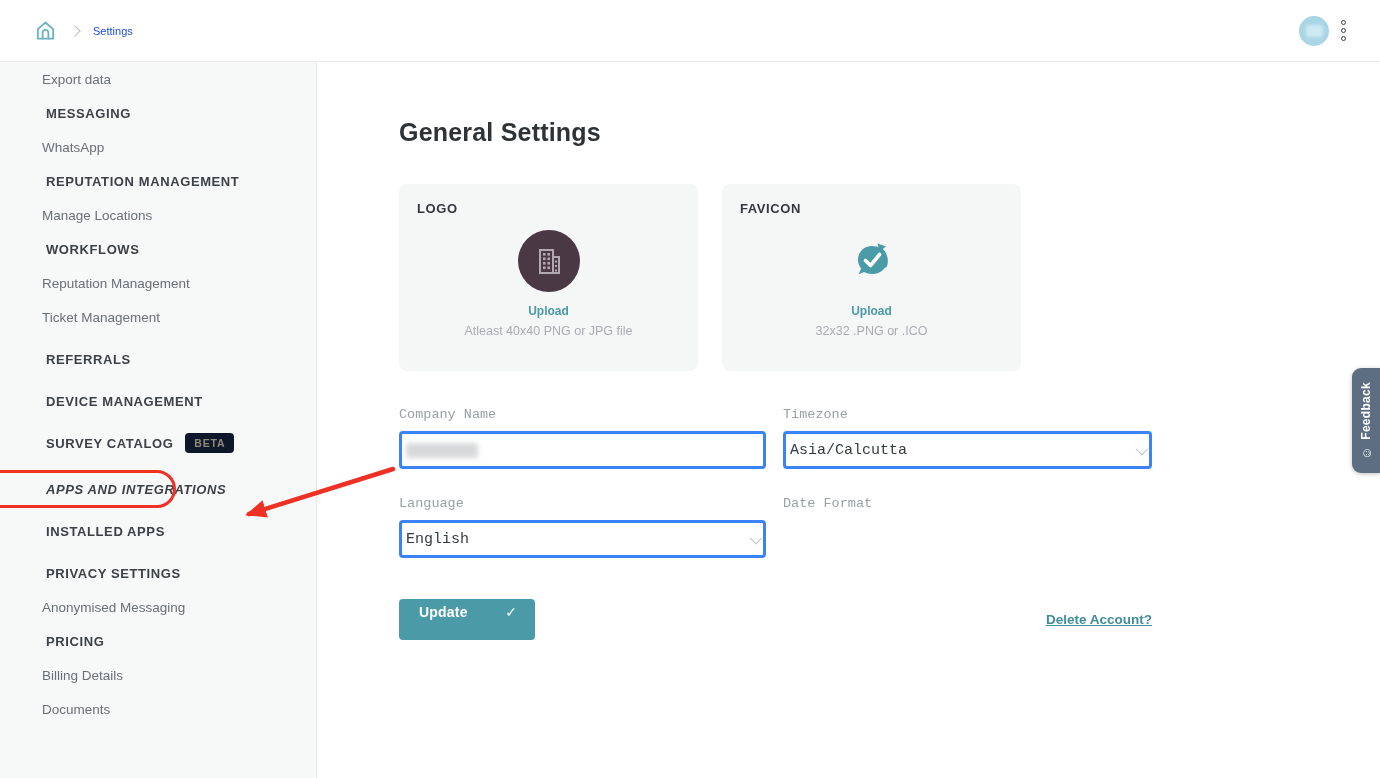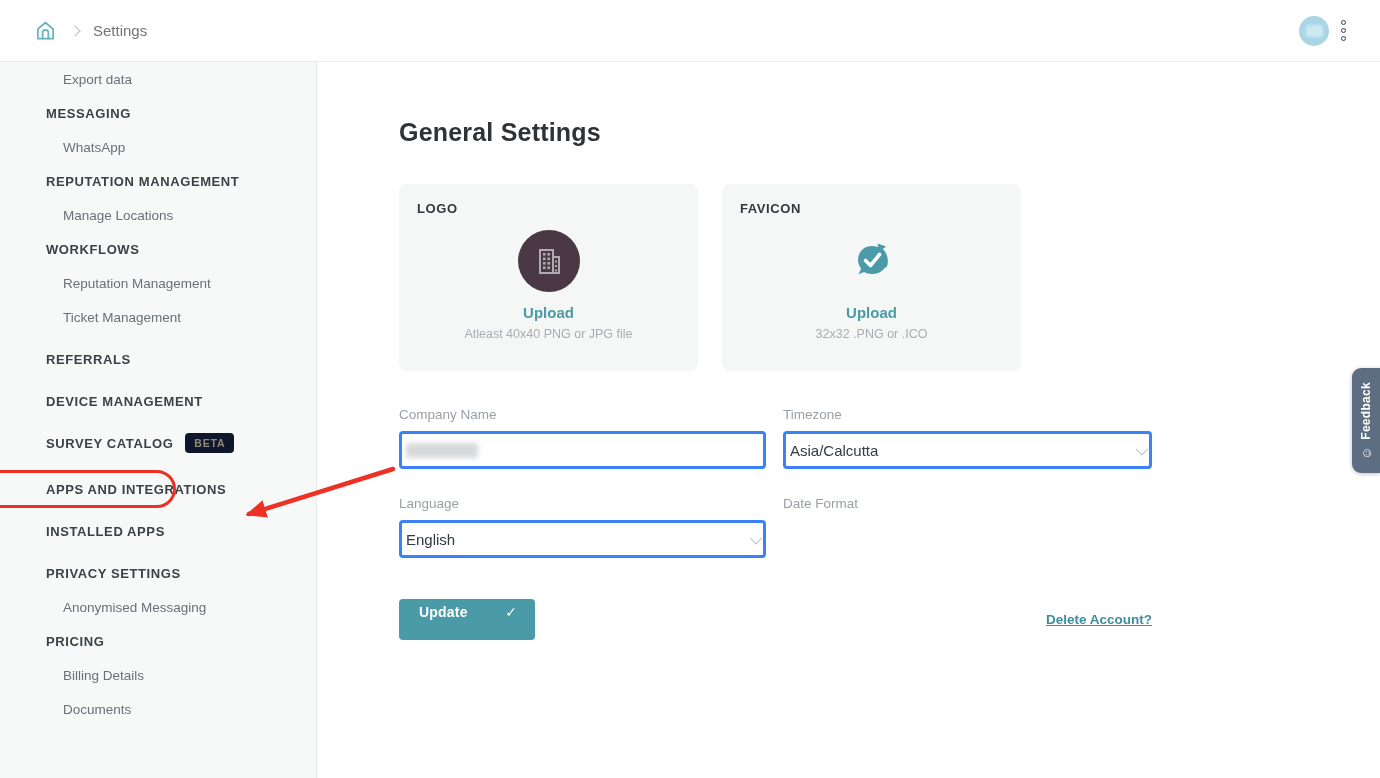--- a/index.html
+++ b/index.html
@@ -6,32 +6,32 @@
   html,body { width:1380px; height:778px; overflow:hidden; }
   body { font-family:"Liberation Sans", sans-serif; background:#ffffff; color:#2f353b; position:relative; }
 
   
   .top-header { position:absolute; left:0; top:0; width:1380px; height:62px; background:#fff;
     border-bottom:1px solid #ebebeb; display:flex; align-items:center; justify-content:space-between;
     padding:0 32px 0 34px; z-index:5; }
   .crumbs { display:flex; align-items:center; gap:14px; }
   .crumb-chev { width:8px; height:8px; border-right:1.6px solid #b9bec3; border-bottom:1.6px solid #b9bec3;
     transform:rotate(-45deg); display:inline-block; }
-  .crumb-label { font-size:15px; color:#737373; }
+  .crumb-label { font-size:11px; color:#1d4ed8; }
   .header-right { display:flex; align-items:center; gap:10px; }
   .avatar { width:30px; height:30px; border-radius:50%; background:#a9d5e5; position:relative; overflow:hidden; }
   .avatar-blur { position:absolute; left:7px; top:9px; width:17px; height:12px; background:#cdeaf3; filter:blur(1.5px); border-radius:2px; }
   .kebab { display:flex; flex-direction:column; gap:3px; padding:4px 2px; cursor:pointer; }
   .kebab span { width:5px; height:5px; border:1.4px solid #3c4248; border-radius:50%; display:block; }
 
   
   .sidebar { position:absolute; left:0; top:62px; width:317px; height:716px; background:#f7f8f8;
     border-right:1px solid #e7e7e7; padding-top:0; }
   .side-item { height:34px; display:flex; align-items:center; cursor:pointer; position:relative; }
-  .side-item.sub { padding-left:63px; font-size:13.5px; color:#6a7077; }
+  .side-item.sub { padding-left:42px; font-size:13.5px; color:#6a7077; }
   .side-item.section { padding-left:46px; font-size:13px; font-weight:700; letter-spacing:0.6px; color:#3b4146; }
   .side-item.standalone { margin-top:8px; }
   .beta-badge { margin-left:12px; background:#0f172a; color:#8f8a78; font-size:10.5px; font-weight:700;
     letter-spacing:0.8px; padding:4px 9px; border-radius:4px; }
   .red-ring { position:absolute; left:-20px; top:50%; transform:translateY(-50%); width:196px; height:38px;
     border:3px solid var(--annot-red); border-radius:21px; pointer-events:none; }
 
   
   .annot-arrow { position:absolute; left:225px; top:455px; width:190px; height:85px; z-index:6; pointer-events:none; }
 
@@ -39,26 +39,26 @@
   .main { position:absolute; left:318px; top:63px; width:894px; height:715px; background:#fff; padding:55px 0 0 81px; }
   .page-title { font-size:25px; font-weight:700; color:#2e3338; letter-spacing:0.2px; }
 
   .cards-row { display:flex; gap:24px; margin-top:37px; }
   .upload-card { width:299px; height:187px; background:#f5f6f6; border-radius:8px; padding:17px 18px;
     display:flex; flex-direction:column; align-items:center; }
   .card-label { align-self:flex-start; font-size:13px; font-weight:700; letter-spacing:0.6px; color:#33383d; }
   .logo-circle { width:62px; height:62px; border-radius:50%; background:#4b3845; margin-top:14px;
     display:flex; align-items:center; justify-content:center; }
   .favicon-box { width:62px; height:62px; margin-top:14px; display:flex; align-items:center; justify-content:center; }
-  .upload-link { margin-top:12px; font-size:15px; font-weight:700; color:var(--accent); text-decoration:none; cursor:pointer; }
+  .upload-link { margin-top:12px; font-size:12px; font-weight:700; color:var(--accent); text-decoration:none; cursor:pointer; }
   .upload-hint { margin-top:6px; font-size:12.5px; color:#a9adb2; }
 
   .form-grid { display:grid; grid-template-columns:367px 369px; column-gap:17px; row-gap:0;
     margin-top:36px; }
-  .field { display:flex; flex-direction:column; margin-bottom:27px; }
+  .field { display:flex; flex-direction:column; margin-bottom:27px;font-family:Liberation Mono, monospace; }
   .field-label { font-size:13.5px; color:#9aa0a5; margin-bottom:9px; }
   .text-input, .select { height:38px; background:#fff; border:3px solid #3b82f6; border-radius:4px;
     display:flex; align-items:center; padding:0 4px; font-size:15px; color:#333a41;text-align:center; }
   .select { justify-content:space-between; cursor:pointer; }
   .chev-down { width:9px; height:9px; border-right:1.8px solid #b9bec3; border-bottom:1.8px solid #b9bec3;
     transform:rotate(45deg) translateY(-2px); display:inline-block; }
   .redacted { width:72px; height:15px; background:#d8d9da; border-radius:2px; filter:blur(2.5px); }
 
   .actions-row { display:flex; align-items:center; justify-content:space-between; width:753px; margin-top:14px; }
   .update-btn { width:136px; height:41px; background:var(--accent); border:none; border-radius:4px; cursor:pointer;
@@ -129,21 +129,21 @@
   <div class="side-item section standalone">
       <span>REFERRALS</span>
     </div>
   <div class="side-item section standalone">
       <span>DEVICE MANAGEMENT</span>
     </div>
   <div class="side-item section standalone">
     <span>SURVEY CATALOG</span>
     <span class="beta-badge">BETA</span>
   </div>
-  <div class="side-item section standalone" style="margin-top:12px; margin-bottom:4px;">
+  <div class="side-item section standalone" style="margin-top:12px; margin-bottom:4px;font-style:italic;">
     <span>APPS AND INTEGRATIONS</span>
     <span class="red-ring"></span>
   </div>
   <div class="side-item section standalone">
       <span>INSTALLED APPS</span>
     </div>
   <div class="side-item section standalone">
       <span>PRIVACY SETTINGS</span>
     </div>
   <div class="side-item sub">

